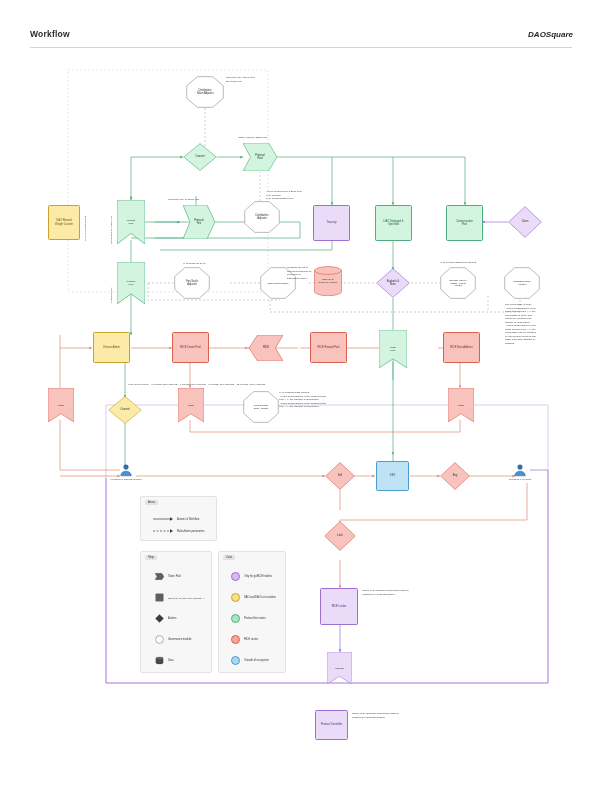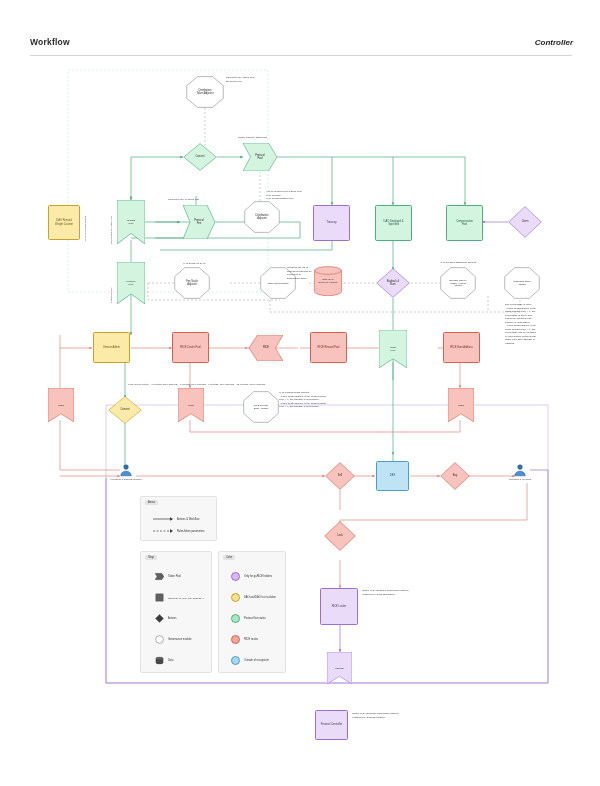--- a/index.html
+++ b/index.html
@@ -8,21 +8,21 @@
     width:600px; height:786px;
     background:#ffffff;
     font-family:"Liberation Sans", sans-serif;
     color:#2b2b2b;
     overflow:hidden;
     position:relative;
   }
 
   
   #header {
-    position:absolute; left:0; top:12px; width:600px; height:48px;
+    position:absolute; left:0; top:4px; width:600px; height:48px;
   }
   #header .title {
     position:absolute; left:30px; top:30px;
     font-size:8.5px; font-weight:700; letter-spacing:.2px;
     transform:translateY(-50%);
   }
   #header .brand {
     position:absolute; right:27px; top:30px;
     font-size:8px; font-style:italic; font-weight:600;
     transform:translateY(-50%); color:#1d1d1d;
@@ -113,21 +113,21 @@
   .actor-label {
     position:absolute; font-size:2.5px; color:#444; text-align:center;
     white-space:nowrap; transform:translateX(-50%);
   }
 </style>
 </head>
 <body>
 
 <div id="header">
   <div class="title">Workflow</div>
-  <div class="brand">Controller</div>
+  <div class="brand">DAOSquare</div>
   <div class="rule"></div>
 </div>
 
 <div id="canvas">
 
   <svg id="svg-layer" viewBox="0 0 600 786">
     <defs>
       <marker id="ag" markerWidth="5" markerHeight="5" refX="4" refY="2" orient="auto">
         <path d="M0,0 L4,2 L0,4 z" fill="#4fae81"></path>
       </marker>

